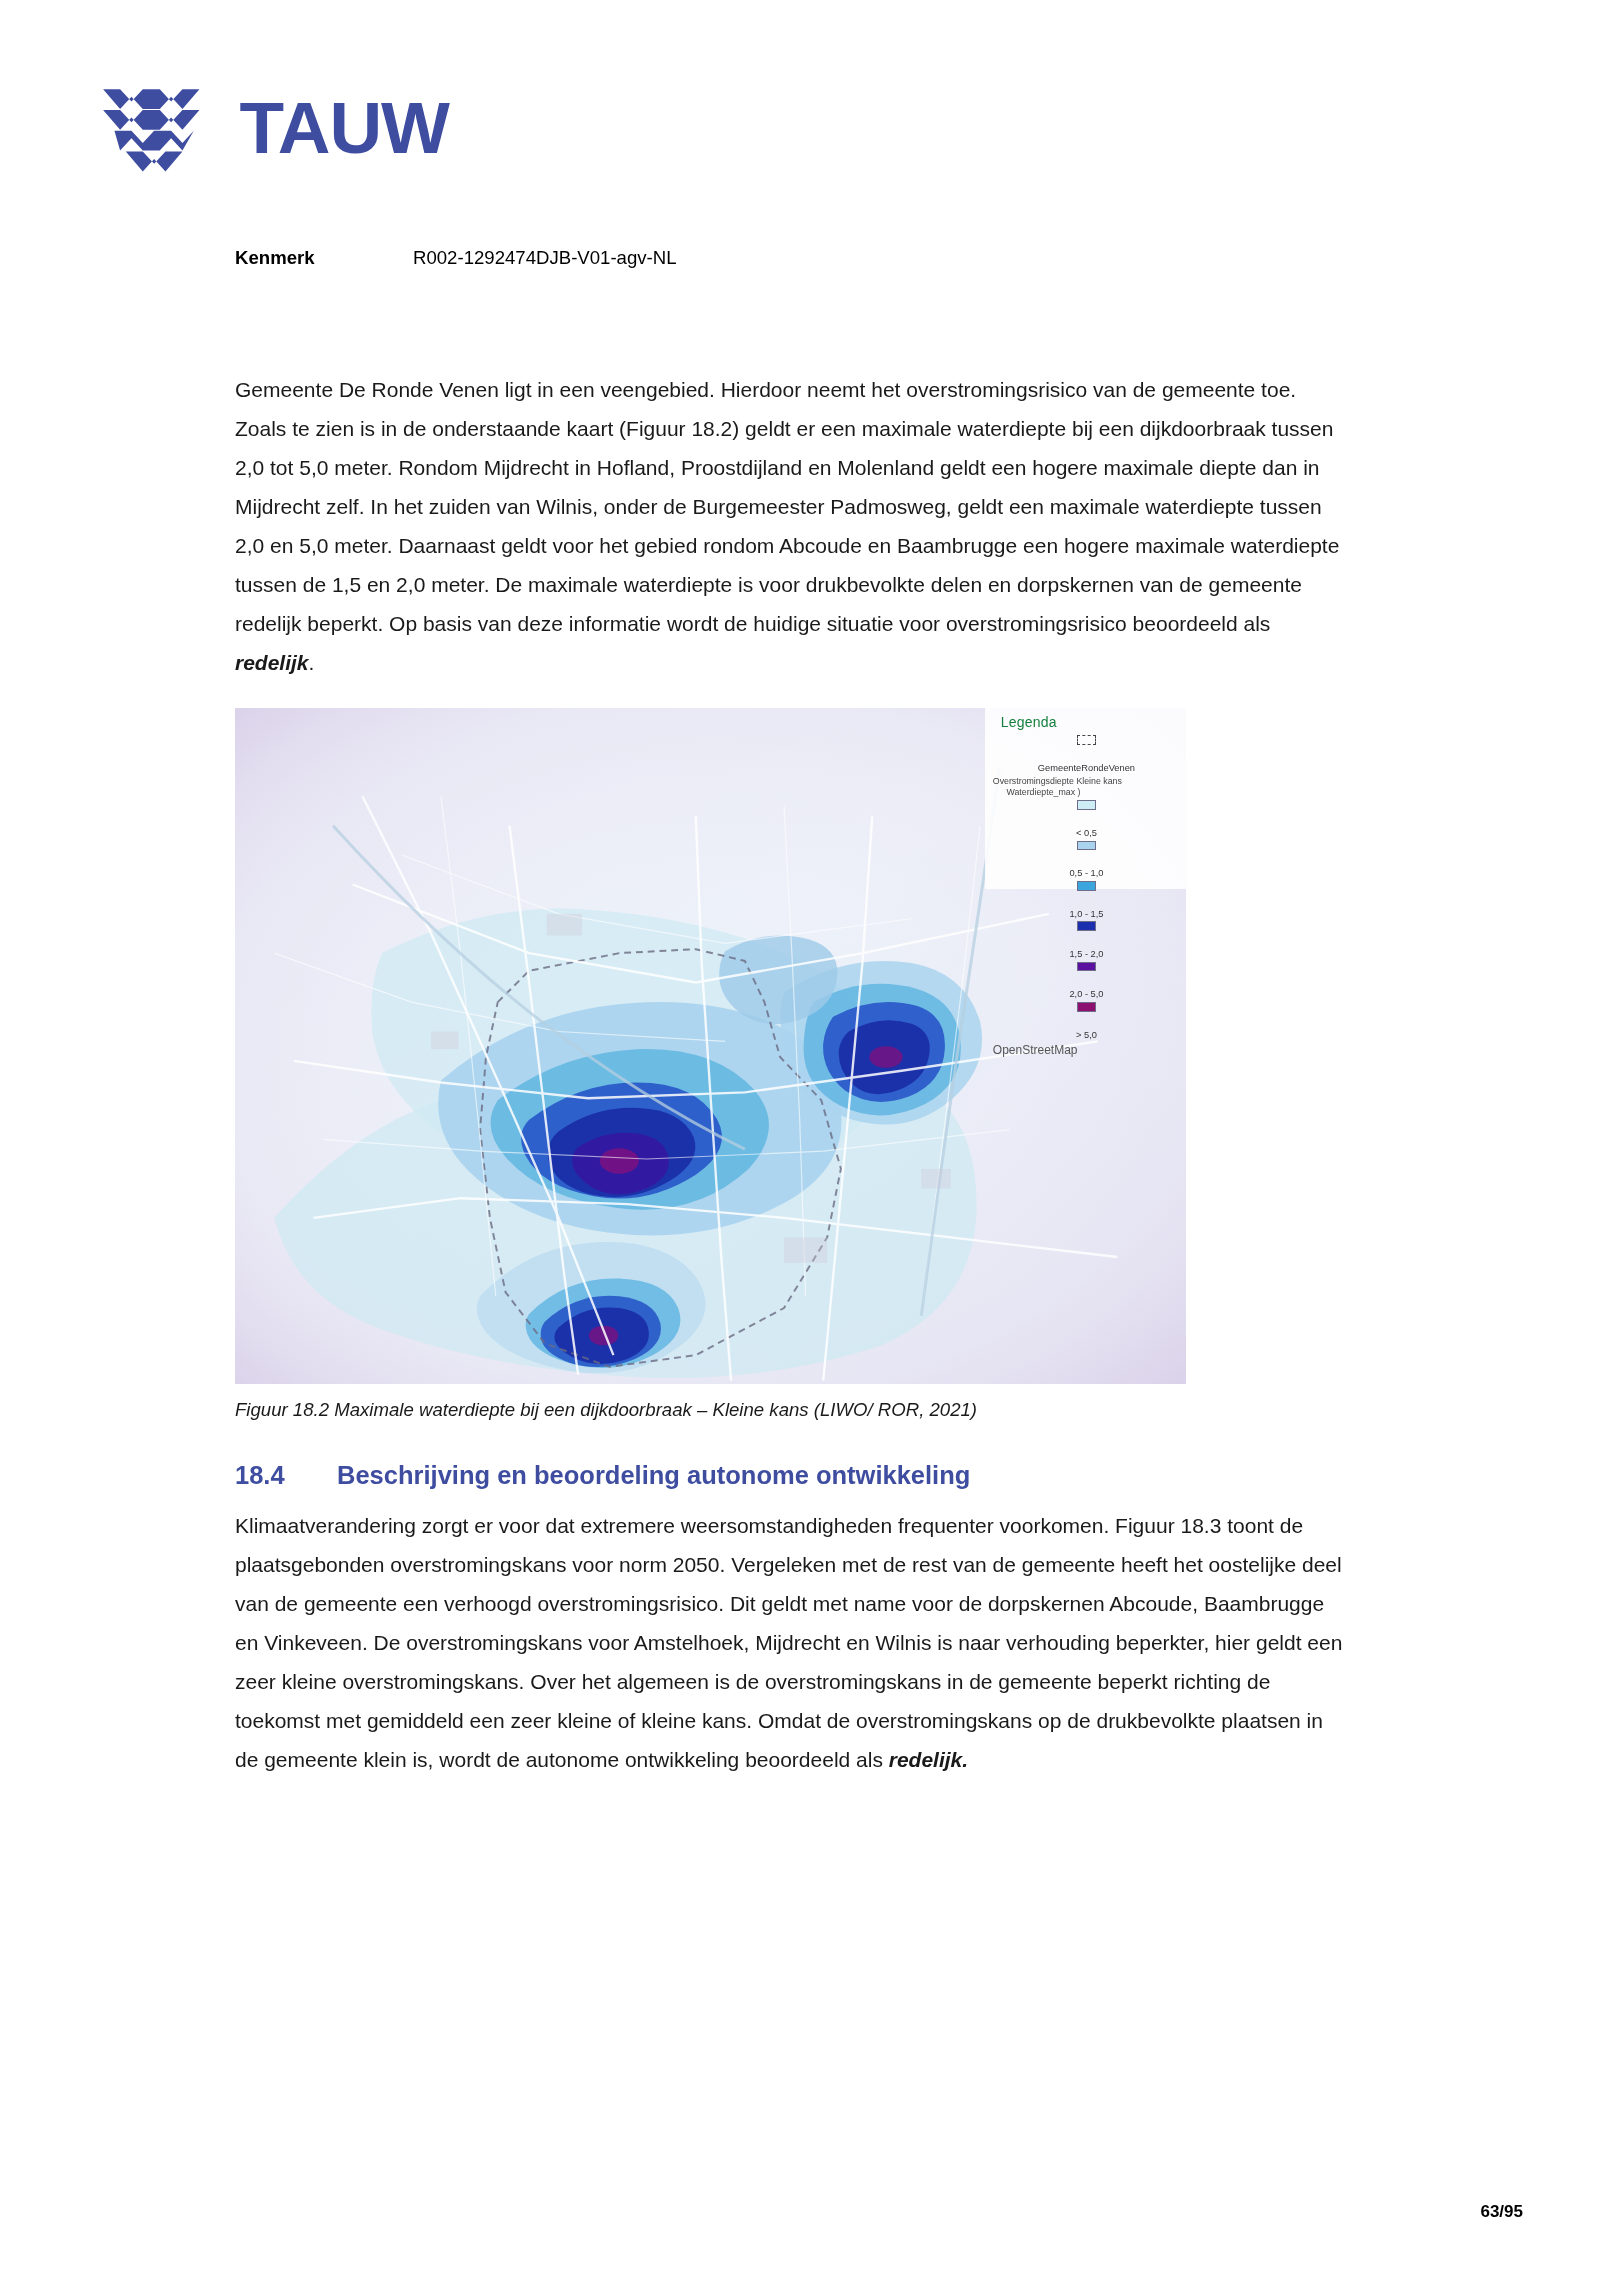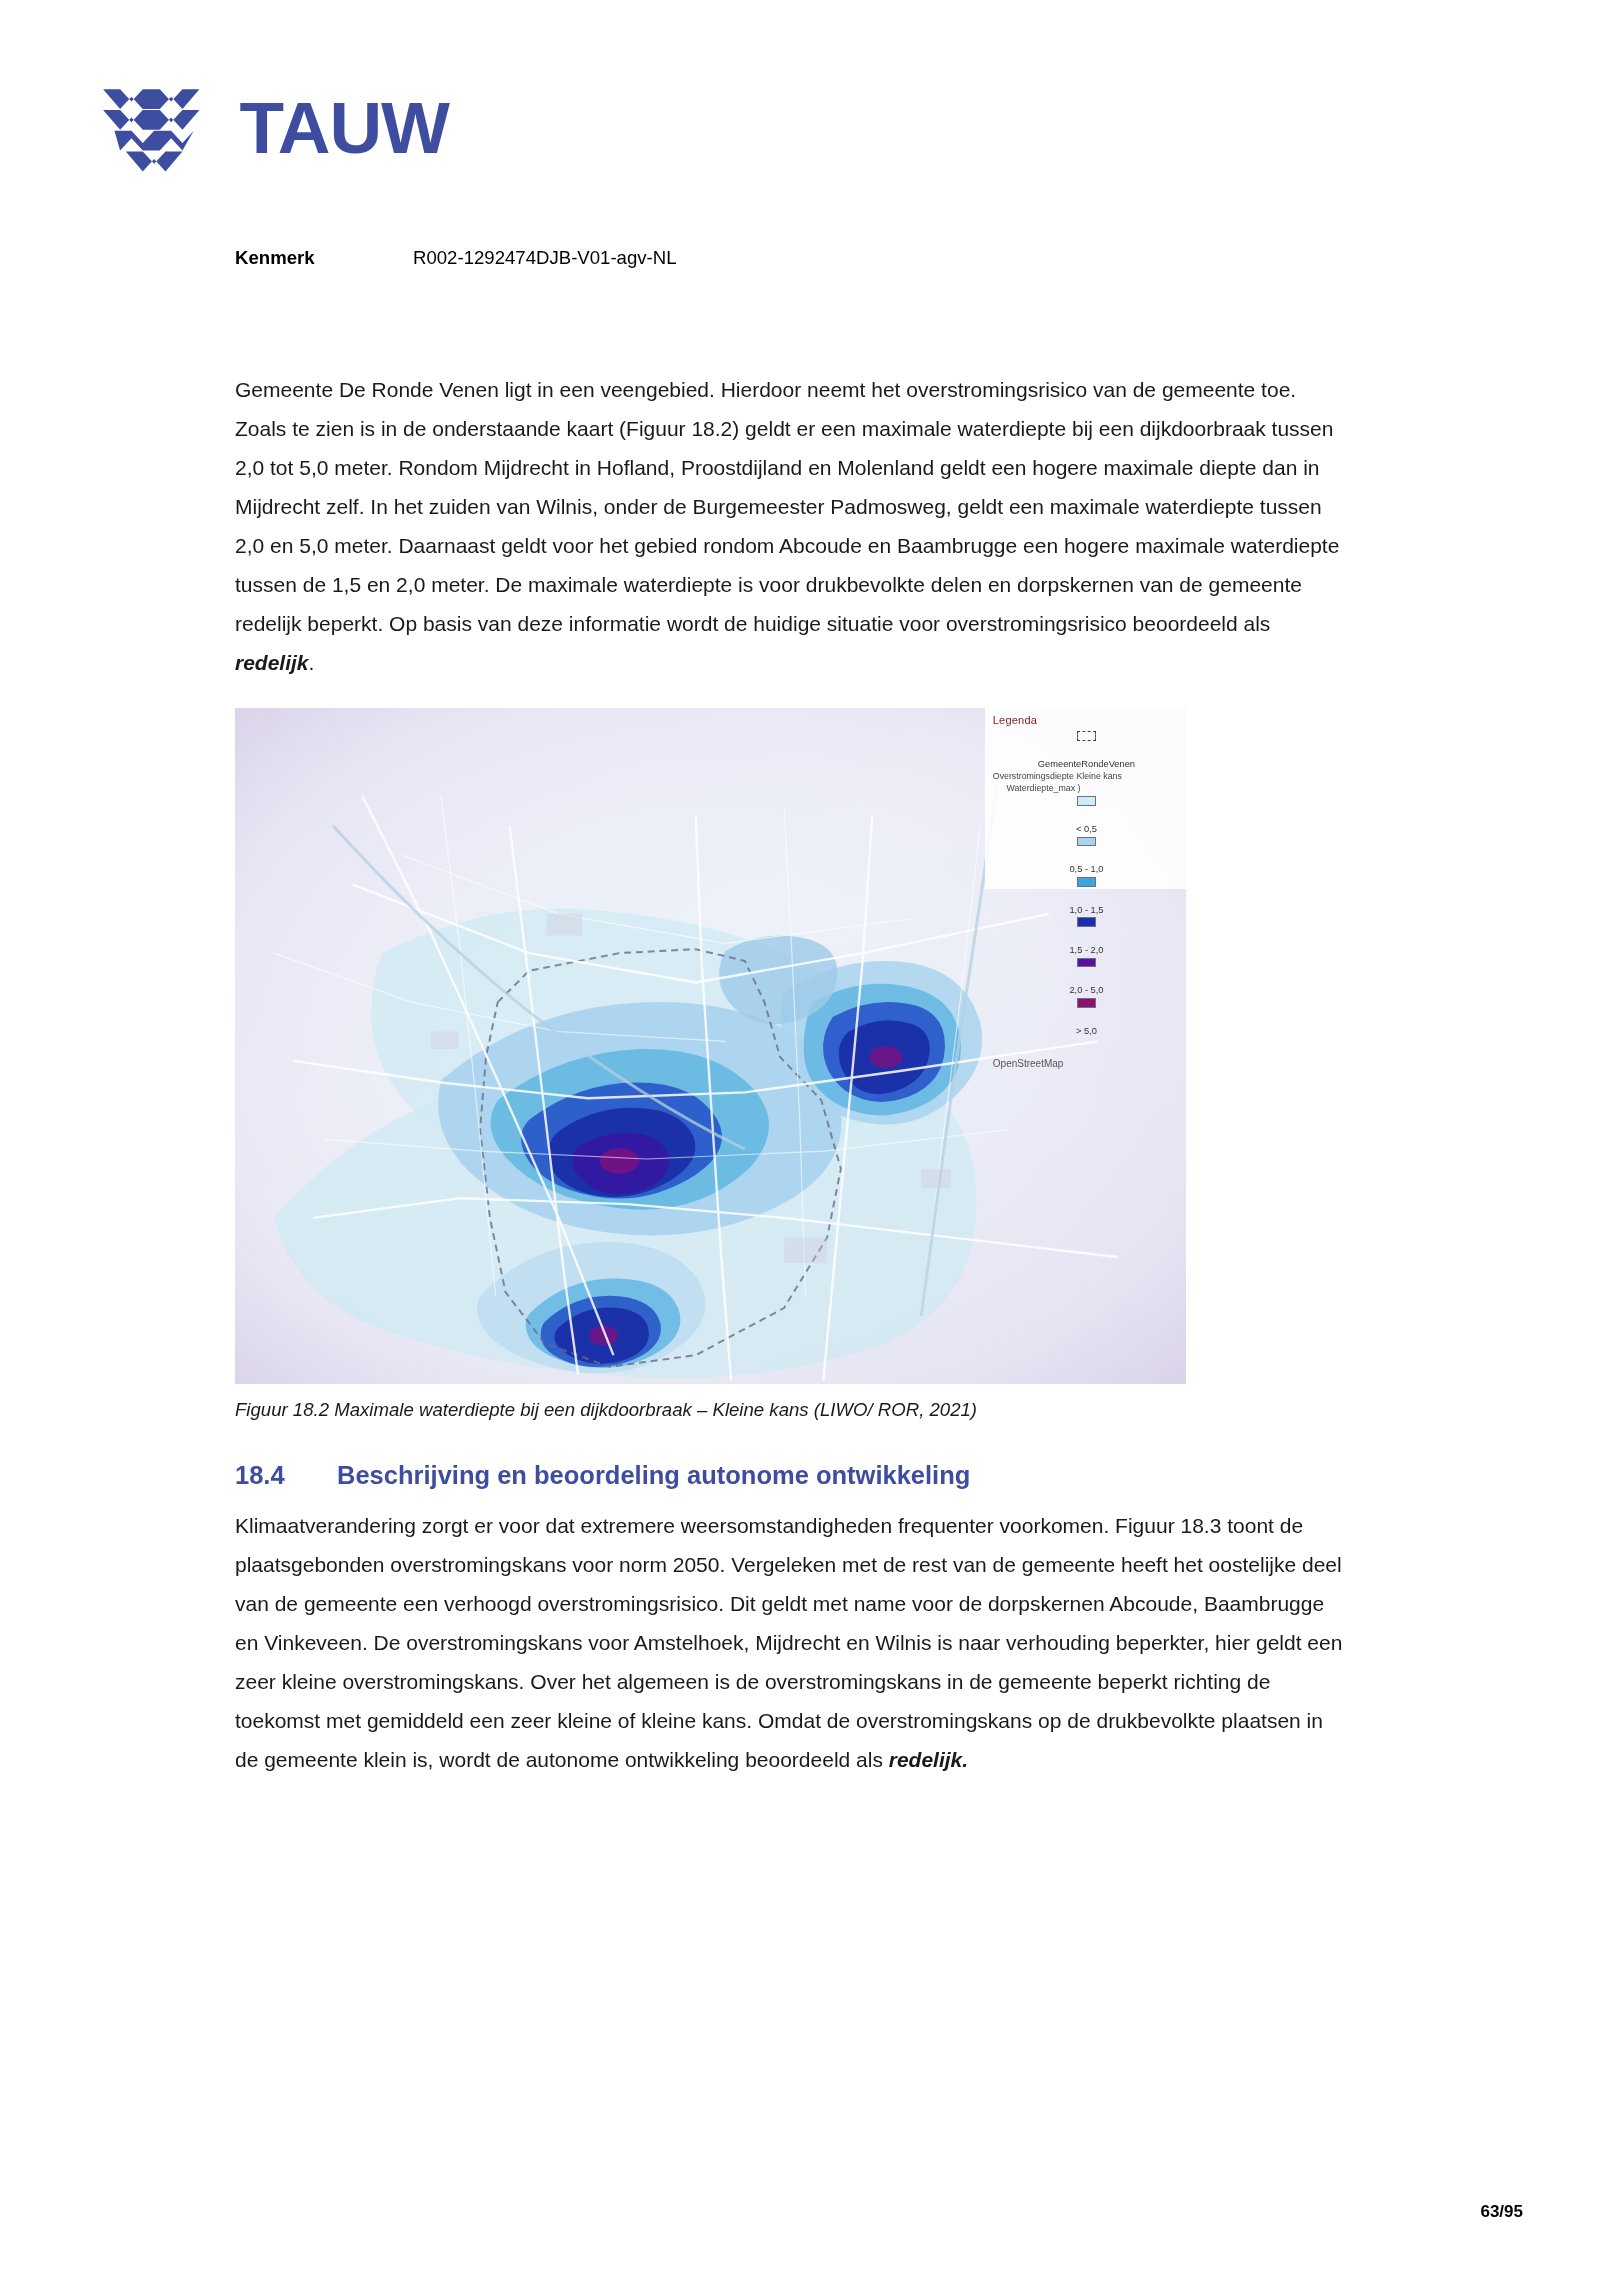--- a/index.html
+++ b/index.html
@@ -104,40 +104,41 @@
     width: 201px;
     height: 181px;
     background: rgba(255,255,255,0.88);
     padding: 5.9px 5.9px 5.9px 7.8px;
     box-sizing: border-box;
     font-size: 9.3px;
     color: #333;
     line-height: 1.35;
   }
   .legend-title {
-    font-size: 11px;
-    color: #7f1d1d;
+    font-size: 14px;
+    color: #15803d;
     margin-bottom: 2.9px;
     letter-spacing: 0.2px;
+    margin-left: 8px;
   }
   .legend-row { display: flex; align-items: center; gap: 17px; margin-top: 1px; flex-direction: column; }
   .legend-sub { font-size: 8.8px; color: #444; margin-top: 1px; }
   .legend-sub2 { font-size: 8.8px; color: #444; margin-left: 13.7px; }
   .sw {
     width: 19.6px; height: 9.8px; flex: none;
     border: 1px solid #6e6e8a;
     box-sizing: border-box;
   }
   .sw-outline {
     width: 19.6px; height: 9.8px; flex: none;
     border: 1.5px dashed #444;
     background: transparent;
     box-sizing: border-box;
   }
-  .legend-attr { font-size: 10px; color: #555; margin-top: 20px; }
+  .legend-attr { font-size: 12px; color: #555; margin-top: 1px; }
 
   .fig-caption {
     margin-top: 15.7px;
     font-size: 18.6px;
     font-style: italic;
     color: #1a1a1a;
   }
 
   
   .footer-page {

